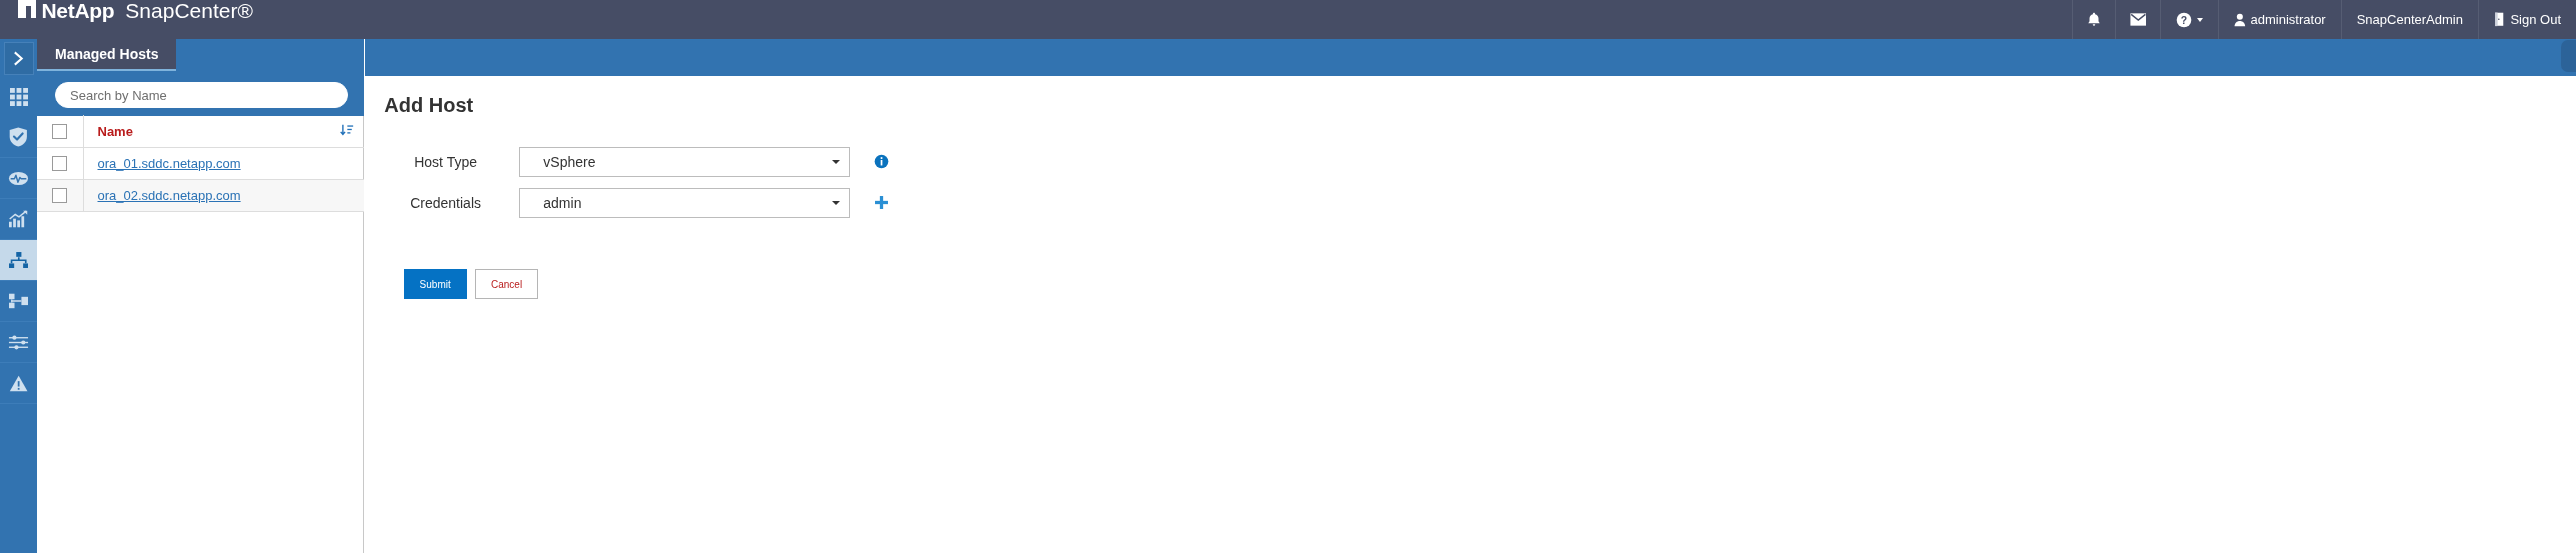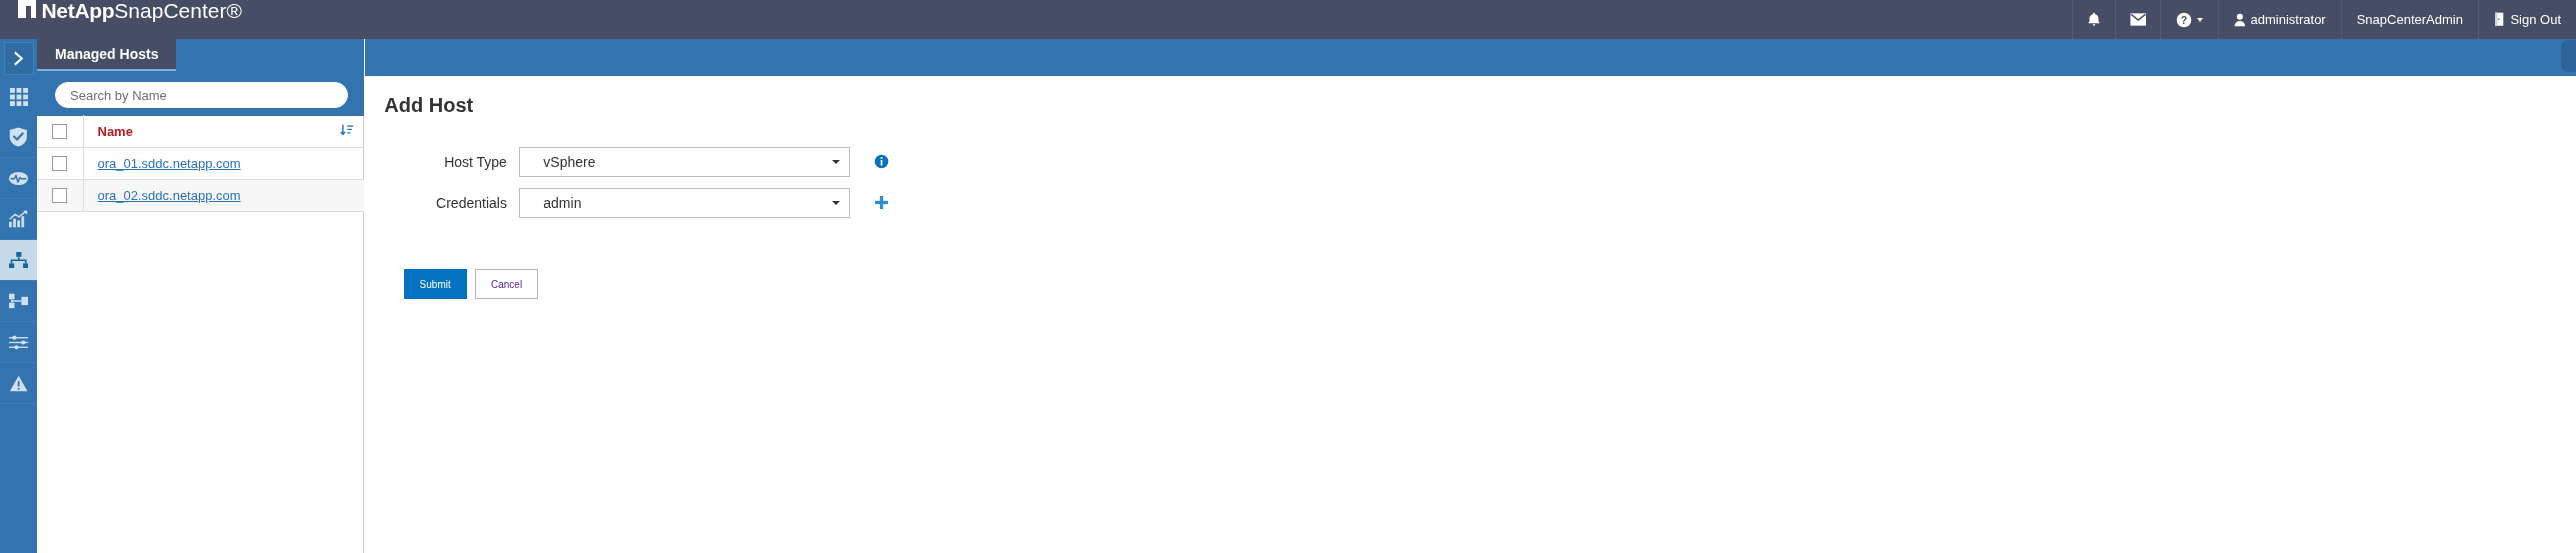--- a/index.html
+++ b/index.html
@@ -58,21 +58,21 @@
     color: #ffffff;
     font-size: 21px;
     font-weight: bold;
     letter-spacing: -0.3px;
     line-height: 1;
   }
   .brand-product {
     color: #ffffff;
     font-size: 21px;
     font-weight: normal;
-    margin-left: 0;
+    margin-left: 11px;
     line-height: 1;
   }
 
   .topbar-right {
     margin-left: auto;
     display: flex;
     align-items: stretch;
     height: 39px;
   }
   .tb-item {
@@ -258,21 +258,21 @@
   }
 
   .form-row {
     display: flex;
     align-items: center;
     margin-bottom: 11px;
     height: 30px;
   }
   .form-label {
     width: 135px;
-    text-align: right;
+    text-align: center;
     padding-right: 12.4px;
     font-size: 14px;
     color: #333333;
   }
   .field-box {
     width: 331px;
     height: 30px;
     border: 0.7px solid #bcbcbc;
     background: #ffffff;
     display: flex;
@@ -327,21 +327,21 @@
     cursor: pointer;
     font-family: "Liberation Sans", sans-serif;
   }
   .btn-primary {
     background: #0572c4;
     color: #ffffff;
     border: 0.7px solid #0572c4;
   }
   .btn-secondary {
     background: #ffffff;
-    color: #4c1d95;
+    color: #b91c1c;
     border: 0.7px solid #b5b5b5;
     margin-left: 8.3px;
   }
 </style>
 </head>
 <body>
 
 <div class="topbar">
   <div class="brand">
     <span class="netapp-logo-mark"></span>

